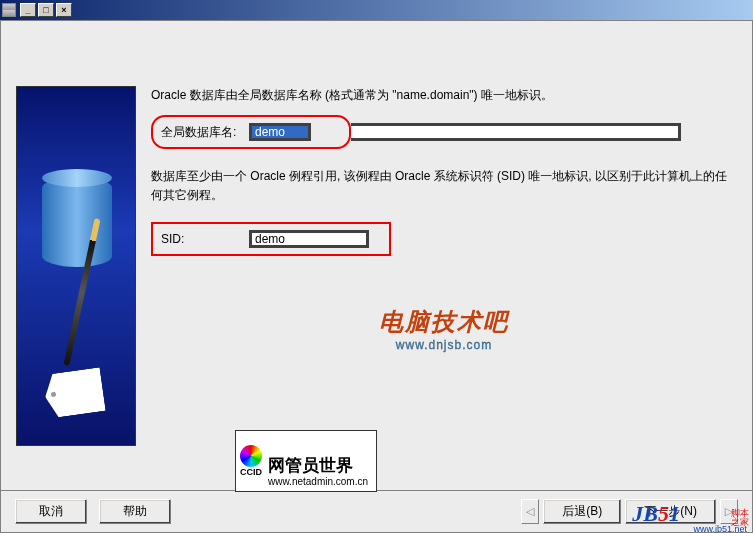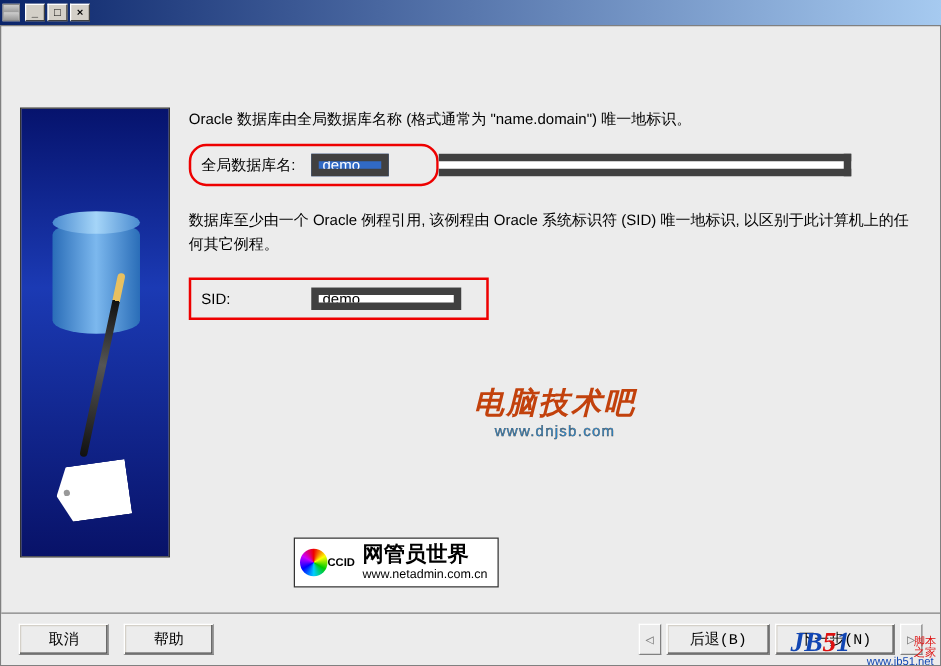--- a/index.html
+++ b/index.html
@@ -123,21 +123,21 @@
       width: fit-content;
       min-width: 200px;
     }
     .field-row.row2 { width: auto; max-width: 240px; margin-top: 16px; }
     .field-label {
       width: 88px;
     }
     .field-input {
       font-family: inherit;
       font-size: 12px;
-      border: 6px solid #404040;
+      border: 3px solid #404040;
       padding: 1px 3px;
       height: 18px;
     }
     .field-input.db {
       width: 62px;
       background: #316ac5;
       color: #fff;
     }
     .field-input.long {
       width: 330px;
@@ -177,40 +177,39 @@
       top: 430px;
       border: 1px solid #333;
       background: #fff;
       padding: 3px 8px 3px 4px;
       display: flex;
       align-items: center;
       gap: 6px;
     }
     .bottom-badge .ccid {
       display: flex;
-      flex-direction: row;
+      flex-direction: column;
       align-items: center;
       text-align: right;
     }
     .ccid-circle {
       width: 22px; height: 22px;
       border-radius: 50%;
       background: conic-gradient(#e00, #ff0, #0c0, #0cf, #00f, #c0f, #e00);
     }
     .ccid-label { font-size: 9px; font-weight: bold; }
     .badge-texts { display: flex; flex-direction: column; line-height: 1.2; }
-    .badge-cn { font-size: 17px; font-weight: bold; }
+    .badge-cn { font-size: 17px; font-weight: bold; margin-top: 22px; }
     .badge-url { font-size: 10px; }
     .button-bar {
       border-top: 1px solid #808080;
       padding: 8px 14px;
       display: flex;
       align-items: center;
       background: #ececec;
-      font-family: Liberation Mono, monospace;
     }
     .btn {
       background: #ececec;
       border: 1px solid #fff;
       border-right-color: #808080;
       border-bottom-color: #808080;
       box-shadow: inset -1px -1px 0 #404040, inset 1px 1px 0 #d4d0c8;
       padding: 3px 18px;
       font-size: 12px;
       font-family: inherit;

